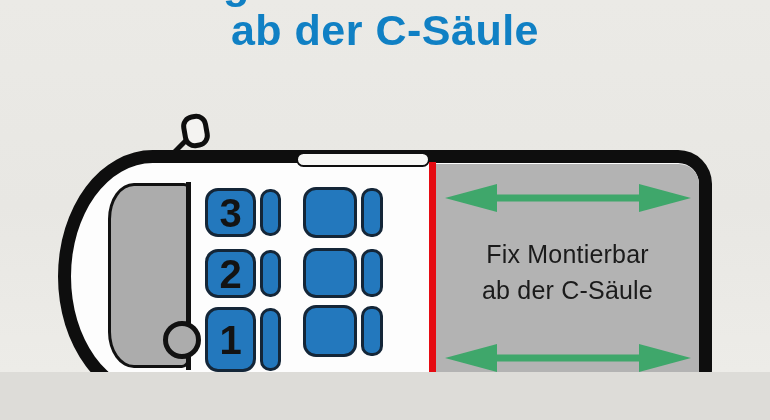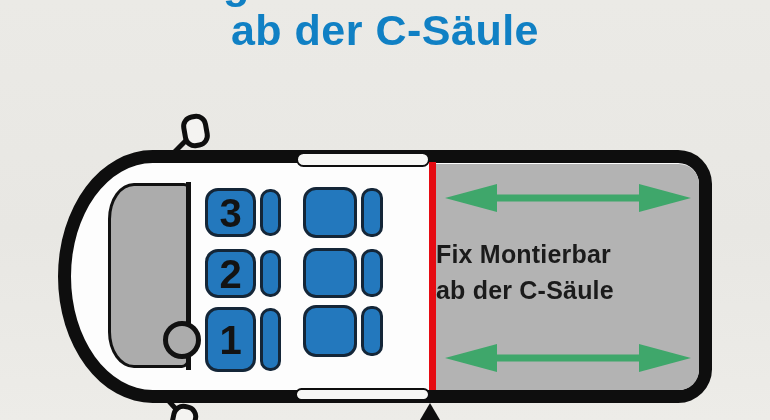--- a/index.html
+++ b/index.html
@@ -1,20 +1,20 @@
 <!DOCTYPE html>
 <html style="--title-blue: #1080c4; --body-black: #0e0e0e; --seat-blue: #2378bd; --seat-outline: #142638; --glass-gray: #acacac; --cargo-gray: #b3b3b3; --arrow-green: #3fa76b; --pillar-red: #e60b12; --text-black: #1b1b1b; --background: #e8e7e3;"><head>
 <meta charset="utf-8">
 <style>
   * { margin:0; padding:0; box-sizing:border-box; }
   html,body { background:#dddcd8; }
   body { font-family:"Liberation Sans", sans-serif; }
 
   .stage{
-    position:relative; width:770px; height:420px; overflow:hidden;
+    position:relative; width:770px; height:372px; overflow:hidden;
     background:linear-gradient(180deg,#ebeae6 0%, #e8e7e3 55%, #edece8 100%);
   }
 
   
   .title-frag{
     position:absolute; left:223px; top:-40px;
     font-size:43px; font-weight:700; color:var(--title-blue,#1080c4);
     line-height:1.1;
   }
   .title-line{
@@ -98,22 +98,22 @@
   .cargo{
     position:absolute; left:436px; top:164px; width:263px; height:226px;
     background:var(--cargo-gray,#b3b3b3);
     border-radius:0 20px 20px 0;
   }
   .cargo svg{ position:absolute; left:9px; width:246px; height:32px; display:block; }
   .cargo svg.a-top{ top:18px; }
   .cargo svg.a-bottom{ top:178px; }
   .arrow-fill{ fill:var(--arrow-green,#3fa76b); }
   .cargo-label{
-    position:absolute; left:0; top:72px; width:100%; 
-    font-size:25px; line-height:36px; font-weight:700;
+    position:absolute; left:0; top:72px; width:100%; text-align:center;
+    font-size:25px; line-height:36px; font-weight:400;
     color:var(--text-black,#1b1b1b); letter-spacing:0.2px;
   }
 
   .pillar-pointer{
     position:absolute; left:420px; top:403px; width:0; height:0;
     border-left:10px solid transparent; border-right:10px solid transparent;
     border-bottom:17px solid var(--body-black,#0e0e0e);
   }
 </style>
 </head>

